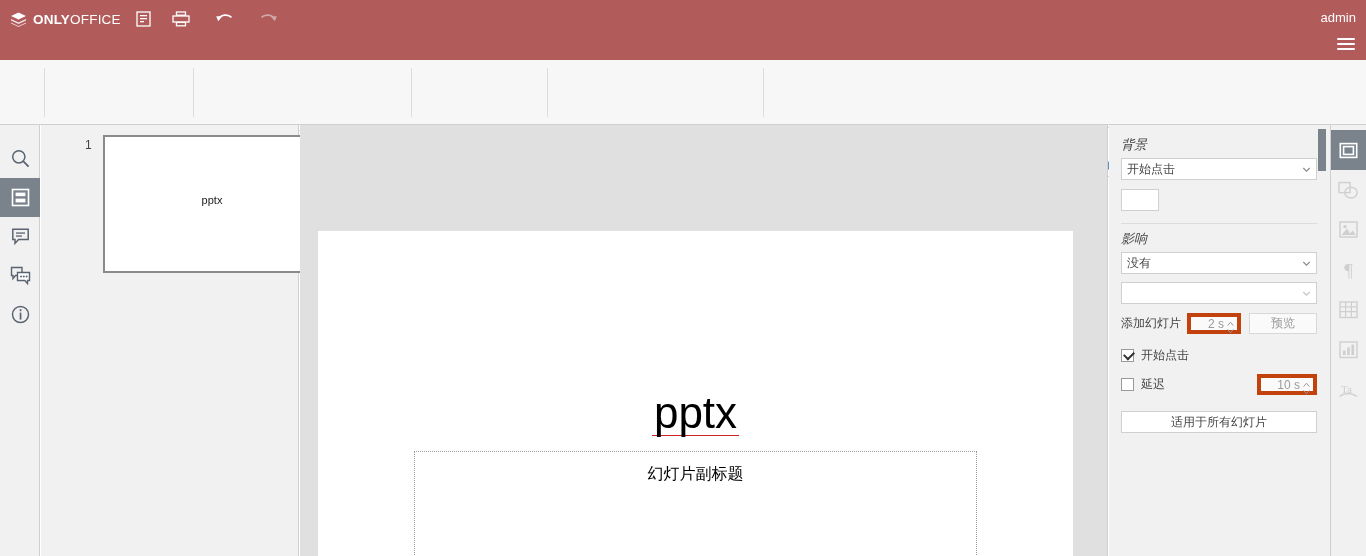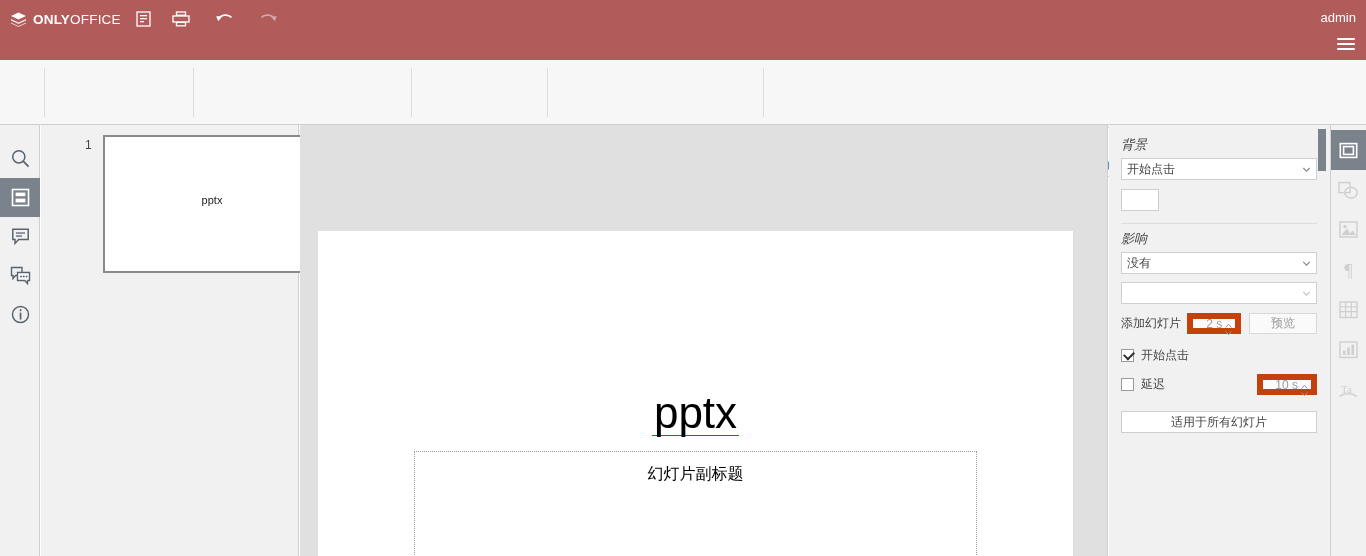--- a/index.html
+++ b/index.html
@@ -181,21 +181,21 @@
   }
   .rp-select.empty { color:#bbb; }
   .colorbox {
     width:38px; height:22px; background:#fff; border:1px solid #cfcfcf;
     cursor:pointer; margin-top:9px;
   }
   .rp-div { width:196px; height:1px; background:#dcdcdc; margin:12px 0 6px 0; }
   .rowline { display:flex; align-items:center; margin-top:9px; }
   .rowlabel { font-size:12px; color:#444; margin-right:6px; white-space:nowrap; }
   .spinner {
-    width:56px; height:21px; background:#fafafa; border:6px solid #c2410c;
+    width:56px; height:21px; background:#fafafa; border:4px solid #c2410c;
     position:relative; font-size:12px; color:#9a9a9a;
     display:flex; align-items:center; justify-content:flex-end;
     padding-right:13px; cursor:text;
   }
   .spinner .arrows {
     position:absolute; right:3px; top:3px; width:7px; height:15px;
   }
   .btn-flat {
     height:21px; background:#fafafa; border:1px solid #d8d8d8;
     font-size:12px; color:#9a9a9a; display:flex; align-items:center;

